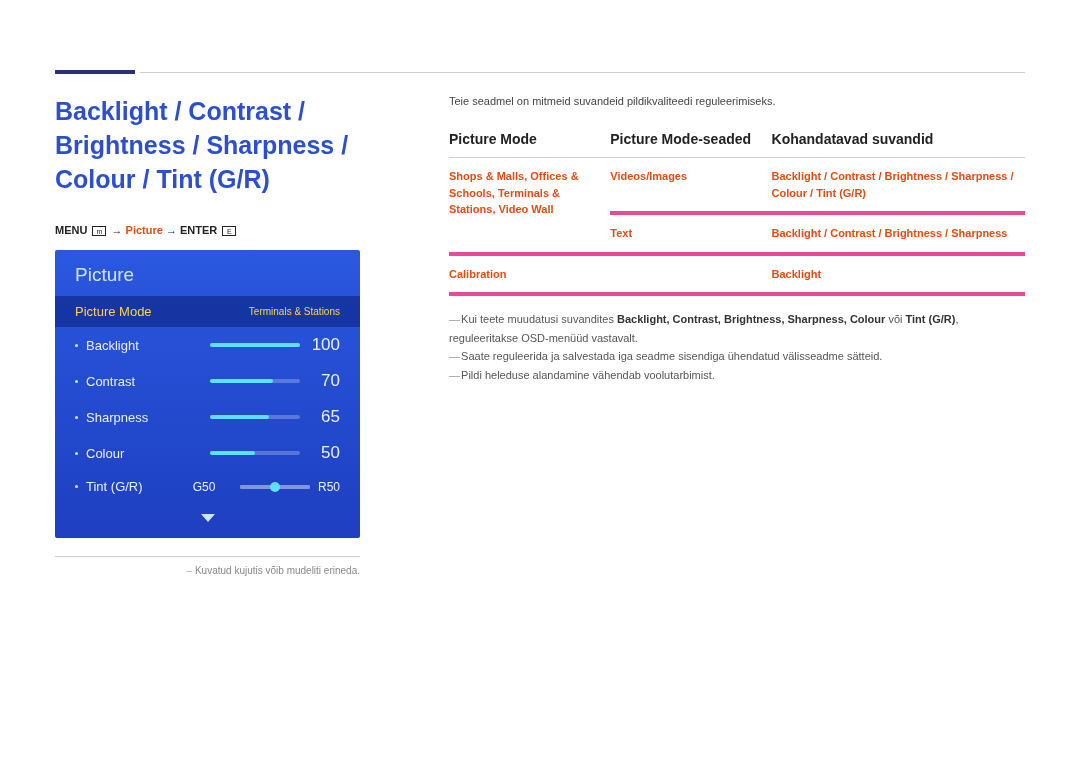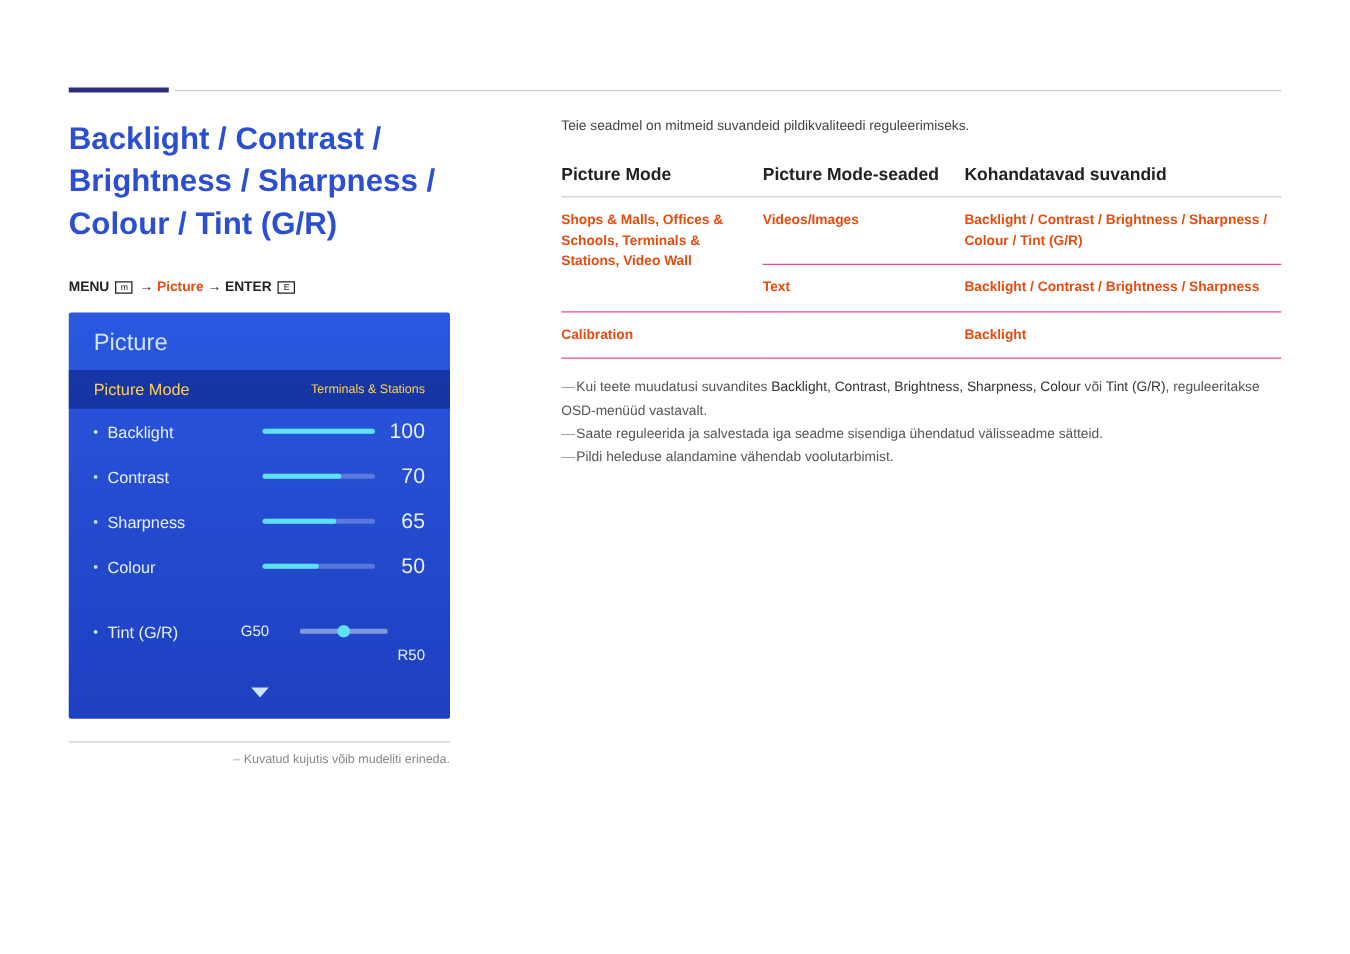--- a/index.html
+++ b/index.html
@@ -137,28 +137,28 @@
     text-align: left;
     font-size: 14px;
     font-weight: 700;
     color: #222;
     padding: 6px 10px 10px 0;
     border-bottom: 1px solid #ccc;
   }
   .tbl td {
     padding: 10px 10px 10px 0;
     vertical-align: top;
-    border-bottom: 1px solid #ec4899;
+    border-bottom: 4px solid #ec4899;
     color: #e74c0f;
     font-weight: bold;
     line-height: 1.5;
   }
   .notes { margin-top: 14px; font-size: 11px; color: #555; line-height: 1.7; }
   .notes .note::before { content: "― "; color: #999; letter-spacing: -2px; margin-right: 2px; }
-  .notes .bold { font-weight: normal; color: #333; margin-top: 25px; }
+  .notes .bold { font-weight: bold; color: #333; margin-top: 25px; }
   .tbl col.c1 { width: 28%; }
   .tbl col.c2 { width: 28%; }
   .tbl col.c3 { width: 44%; }
 </style>
 </head>
 <body>
 
 <div class="top-bar"></div>
 <div class="top-rule"></div>
 
@@ -228,21 +228,21 @@
         </div>
 
       <div class="osd-row tint-row">
         <span class="dot"></span>
         <span class="lbl">Tint (G/R)</span>
         <span class="tlabel" style="margin-left:auto; margin-right:8px;">G50</span>
         <div class="slider center" style="width:70px;">
           <div class="track-center"></div>
           <div class="knob" style="left:calc(50% - 5px);"></div>
         </div>
-        <span class="tlabel" style="margin-left:8px;margin-top:38px;">R50</span>
+        <span class="tlabel" style="margin-left:8px;">R50</span>
       </div>
 
       <div class="osd-footer">
         <span class="chev-down"></span>
       </div>
     </div>
 
     <hr class="hr-under-osd">
     <div class="footnote">Kuvatud kujutis võib mudeliti erineda.</div>
   </div>

